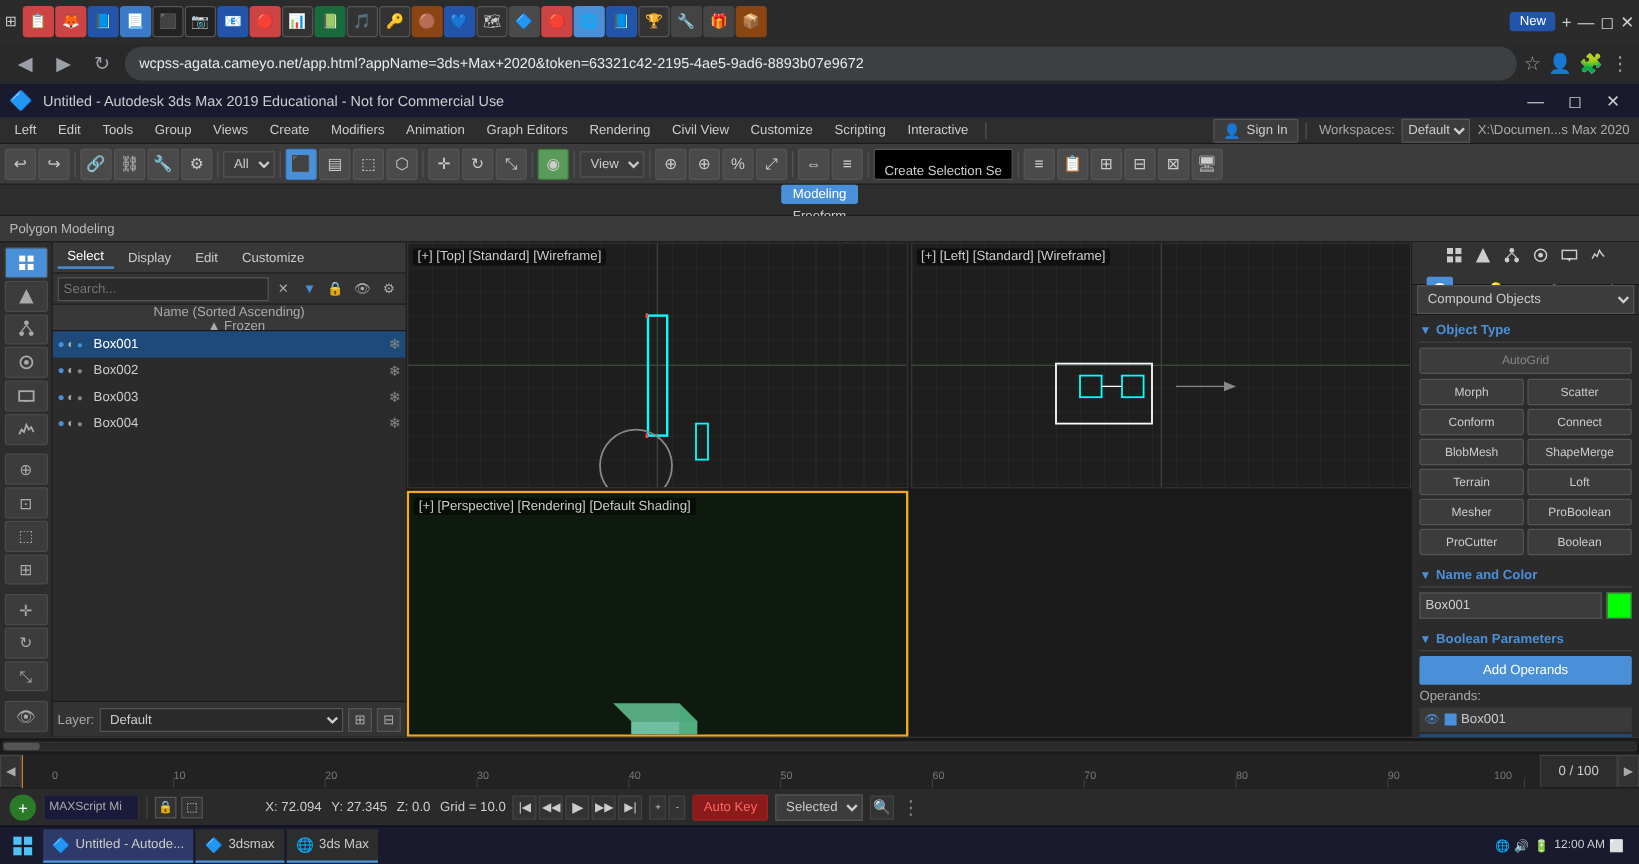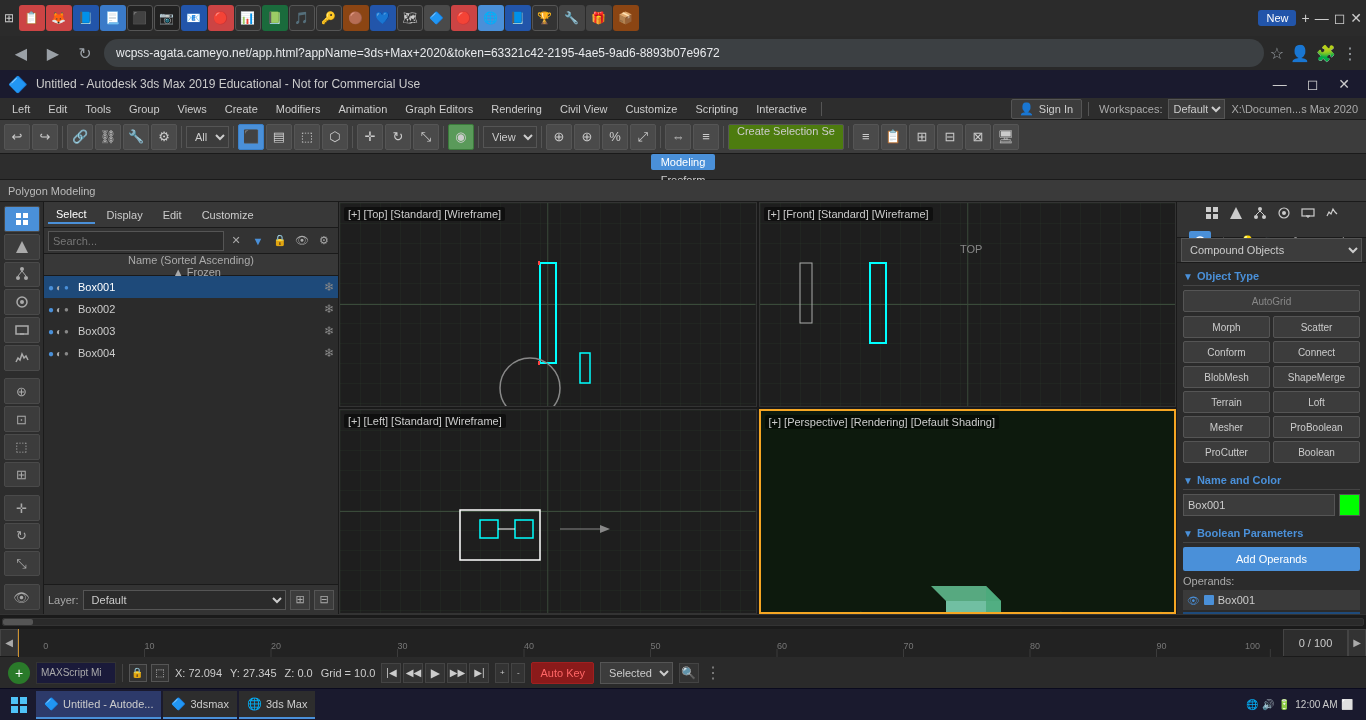--- a/index.html
+++ b/index.html
@@ -15,21 +15,21 @@
     .menu-bar { height: 22px; background: #2d2d2d; display: flex; align-items: center; padding: 0 4px; gap: 2px; border-bottom: 1px solid #1a1a1a; }
     .menu-item { padding: 2px 8px; cursor: pointer; font-size: 11px; color: #ccc; border-radius: 2px; }
     .menu-separator { width: 1px; height: 14px; background: #555; margin: 0 4px; }
 
     
     .toolbar { height: 34px; background: #3c3c3c; display: flex; align-items: center; padding: 0 4px; gap: 2px; border-bottom: 1px solid #1a1a1a; }
     .toolbar-btn { width: 26px; height: 26px; background: #4a4a4a; border: 1px solid #555; cursor: pointer; display: flex; align-items: center; justify-content: center; font-size: 13px; color: #ccc; border-radius: 2px; }
     .toolbar-btn.active { background: #4a90d9; border-color: #3a80c9; }
     .toolbar-separator { width: 1px; height: 22px; background: #555; margin: 0 2px; }
     .toolbar-select { height: 22px; background: #3c3c3c; border: 1px solid #555; color: #ccc; font-size: 11px; padding: 0 4px; }
-    .toolbar-text-btn { height: 26px; padding: 0 8px; background: #4d7c0f; border: 1px solid #555; cursor: pointer; color: #ccc; font-size: 11px; border-radius: 2px; white-space: nowrap; }
+    .toolbar-text-btn { height: 26px; padding: 12px 8px; background: #000000; border: 1px solid #555; cursor: pointer; color: #ccc; font-size: 11px; border-radius: 2px; white-space: nowrap; }
 
     
     .sub-toolbar { height: 26px; background: #2d2d2d; display: flex; align-items: center; padding: 0 4px; gap: 2px; border-bottom: 1px solid #1a1a1a; flex-direction: column; }
     .sub-tab { padding: 2px 10px; cursor: pointer; font-size: 11px; color: #ccc; border-radius: 2px; }
     .sub-tab.active { background: #4a90d9; color: white; }
 
     
     .poly-toolbar { height: 22px; background: #3a3a3a; display: flex; align-items: center; padding: 0 8px; border-bottom: 1px solid #1a1a1a; }
     .poly-label { font-size: 11px; color: #bbb; }
 
@@ -414,38 +414,20 @@
 
             <rect x="240" y="150" width="10" height="30" fill="none" stroke="#00ffff" stroke-width="1.5"></rect>
 
             <circle cx="190" cy="185" r="30" fill="none" stroke="#888" stroke-width="1.5"></circle>
 
             <rect x="198" y="58" width="2" height="4" fill="#ff4444"></rect>
             <rect x="198" y="158" width="2" height="4" fill="#ff4444"></rect>
           </svg>
         </div>
 
-        <div class="viewport" style="position:relative; background:#1e1e1e;">
-          <div class="viewport-label">[+] [Front] [Standard] [Wireframe]</div>
-          <svg class="grid-svg">
-            <defs>
-              <pattern id="frontgrid" width="20" height="20" patternUnits="userSpaceOnUse">
-                <path d="M 20 0 L 0 0 0 20" fill="none" stroke="#2a3a2a" stroke-width="0.5"></path>
-              </pattern>
-            </defs>
-            <rect width="100%" height="100%" fill="url(#frontgrid)"></rect>
-            <line x1="50%" y1="0" x2="50%" y2="100%" stroke="#3a4a3a" stroke-width="1"></line>
-            <line x1="0" y1="50%" x2="100%" y2="50%" stroke="#3a4a3a" stroke-width="1"></line>
-
-            <rect x="110" y="60" width="16" height="80" fill="none" stroke="#00ffff" stroke-width="2"></rect>
-            <rect x="40" y="60" width="12" height="60" fill="none" stroke="#aaaaaa" stroke-width="1"></rect>
-
-            <text x="200" y="50" fill="#888" font-size="11">TOP</text>
-          </svg>
-        </div>
 
         <div class="viewport" style="position:relative; background:#1e1e1e;">
           <div class="viewport-label">[+] [Left] [Standard] [Wireframe]</div>
           <svg class="grid-svg">
             <defs>
               <pattern id="leftgrid" width="20" height="20" patternUnits="userSpaceOnUse">
                 <path d="M 20 0 L 0 0 0 20" fill="none" stroke="#2a3a2a" stroke-width="0.5"></path>
               </pattern>
             </defs>
             <rect width="100%" height="100%" fill="url(#leftgrid)"></rect>
@@ -682,21 +664,21 @@
       <div style="width:80px;height:22px;background:#1a1a3a;border:1px solid #333;color:#aaa;font-size:10px;display:flex;align-items:center;padding:0 4px;flex-shrink:0;">MAXScript Mi</div>
 
       <div style="width:1px;height:18px;background:#444;flex-shrink:0;"></div>
 
 
       <div style="display:flex;align-items:center;gap:4px;flex-shrink:0;">
         <div style="width:18px;height:18px;background:#333;border:1px solid #555;display:flex;align-items:center;justify-content:center;font-size:10px;cursor:pointer;">🔒</div>
         <div style="width:18px;height:18px;background:#333;border:1px solid #555;display:flex;align-items:center;justify-content:center;font-size:10px;cursor:pointer;">⬚</div>
       </div>
 
-      <div style="display:flex;align-items:center;gap:8px;font-size:11px;color:#ccc;flex-shrink:0;">
+      <div style="display:flex;align-items:center;gap:8px;font-size:11px;color:#ccc;flex-shrink:0;margin-left:46px;">
         <span>X: 72.094</span>
         <span>Y: 27.345</span>
         <span>Z: 0.0</span>
         <span>Grid = 10.0</span>
       </div>
 
       <div style="display:flex;align-items:center;gap:2px;flex-shrink:0;">
         <button style="width:20px;height:20px;background:#333;border:1px solid #444;color:#ccc;font-size:10px;cursor:pointer;">|◀</button>
         <button style="width:20px;height:20px;background:#333;border:1px solid #444;color:#ccc;font-size:10px;cursor:pointer;">◀◀</button>
         <button style="width:20px;height:20px;background:#333;border:1px solid #444;color:#ccc;font-size:12px;cursor:pointer;">▶</button>

